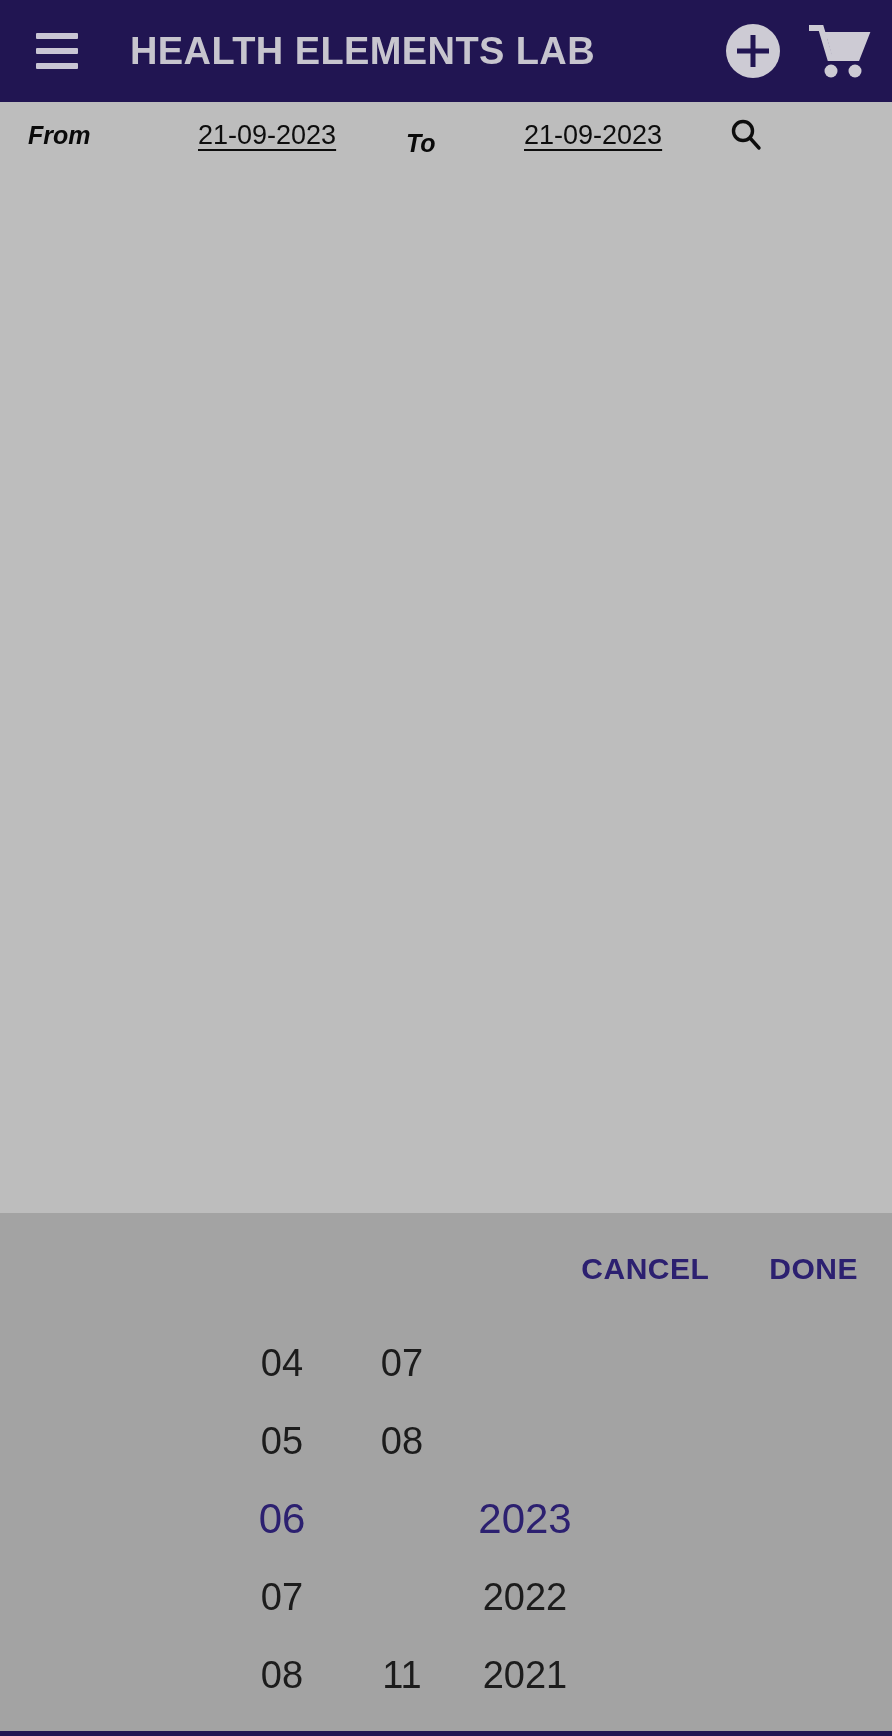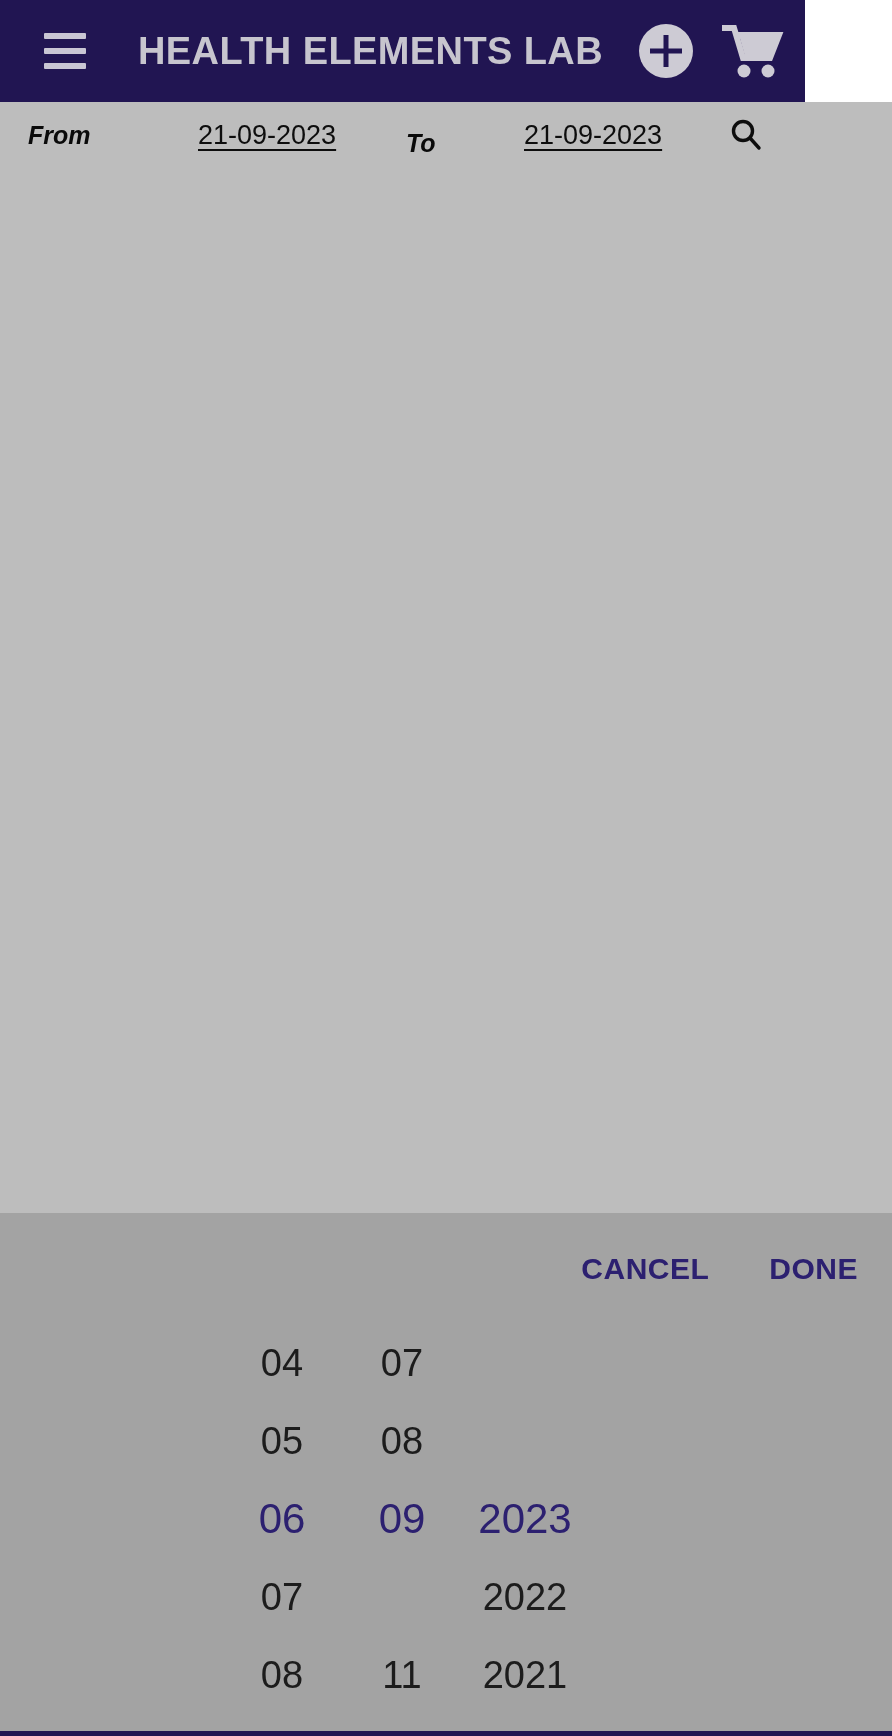--- a/index.html
+++ b/index.html
@@ -12,27 +12,27 @@
     height: 1736px;
     font-family: "Liberation Sans", sans-serif;
     overflow: hidden;
     position: relative;
   }
 
   
   #app-bar {
     position: absolute;
     top: 0; left: 0;
-    width: 805px;
+    width: 892px;
     height: 102px;
     background: #211552;
     display: flex;
     align-items: center;
     box-sizing: border-box;
-    padding: 0 18px 0 34px;
+    padding: 0 18px 0 26px;
   }
   #menu-button {
     width: 62px;
     height: 62px;
     display: flex;
     flex-direction: column;
     justify-content: center;
     align-items: center;
     gap: 9px;
     cursor: pointer;
@@ -244,21 +244,20 @@
       <div class="picker-cell r0">04</div>
       <div class="picker-cell r1">05</div>
       <div class="picker-cell r2 selected">06</div>
       <div class="picker-cell r3">07</div>
       <div class="picker-cell r4">08</div>
     </div>
 
     <div id="column-month" class="picker-column">
       <div class="picker-cell r0">07</div>
       <div class="picker-cell r1">08</div>
-      <div class="picker-cell r2 selected">09</div>
       <div class="picker-cell r4">11</div>
     </div>
 
     <div id="column-year" class="picker-column">
       <div class="picker-cell r0"></div>
       <div class="picker-cell r1"></div>
       <div class="picker-cell r2 selected">2023</div>
       <div class="picker-cell r3">2022</div>
       <div class="picker-cell r4">2021</div>
     </div>

